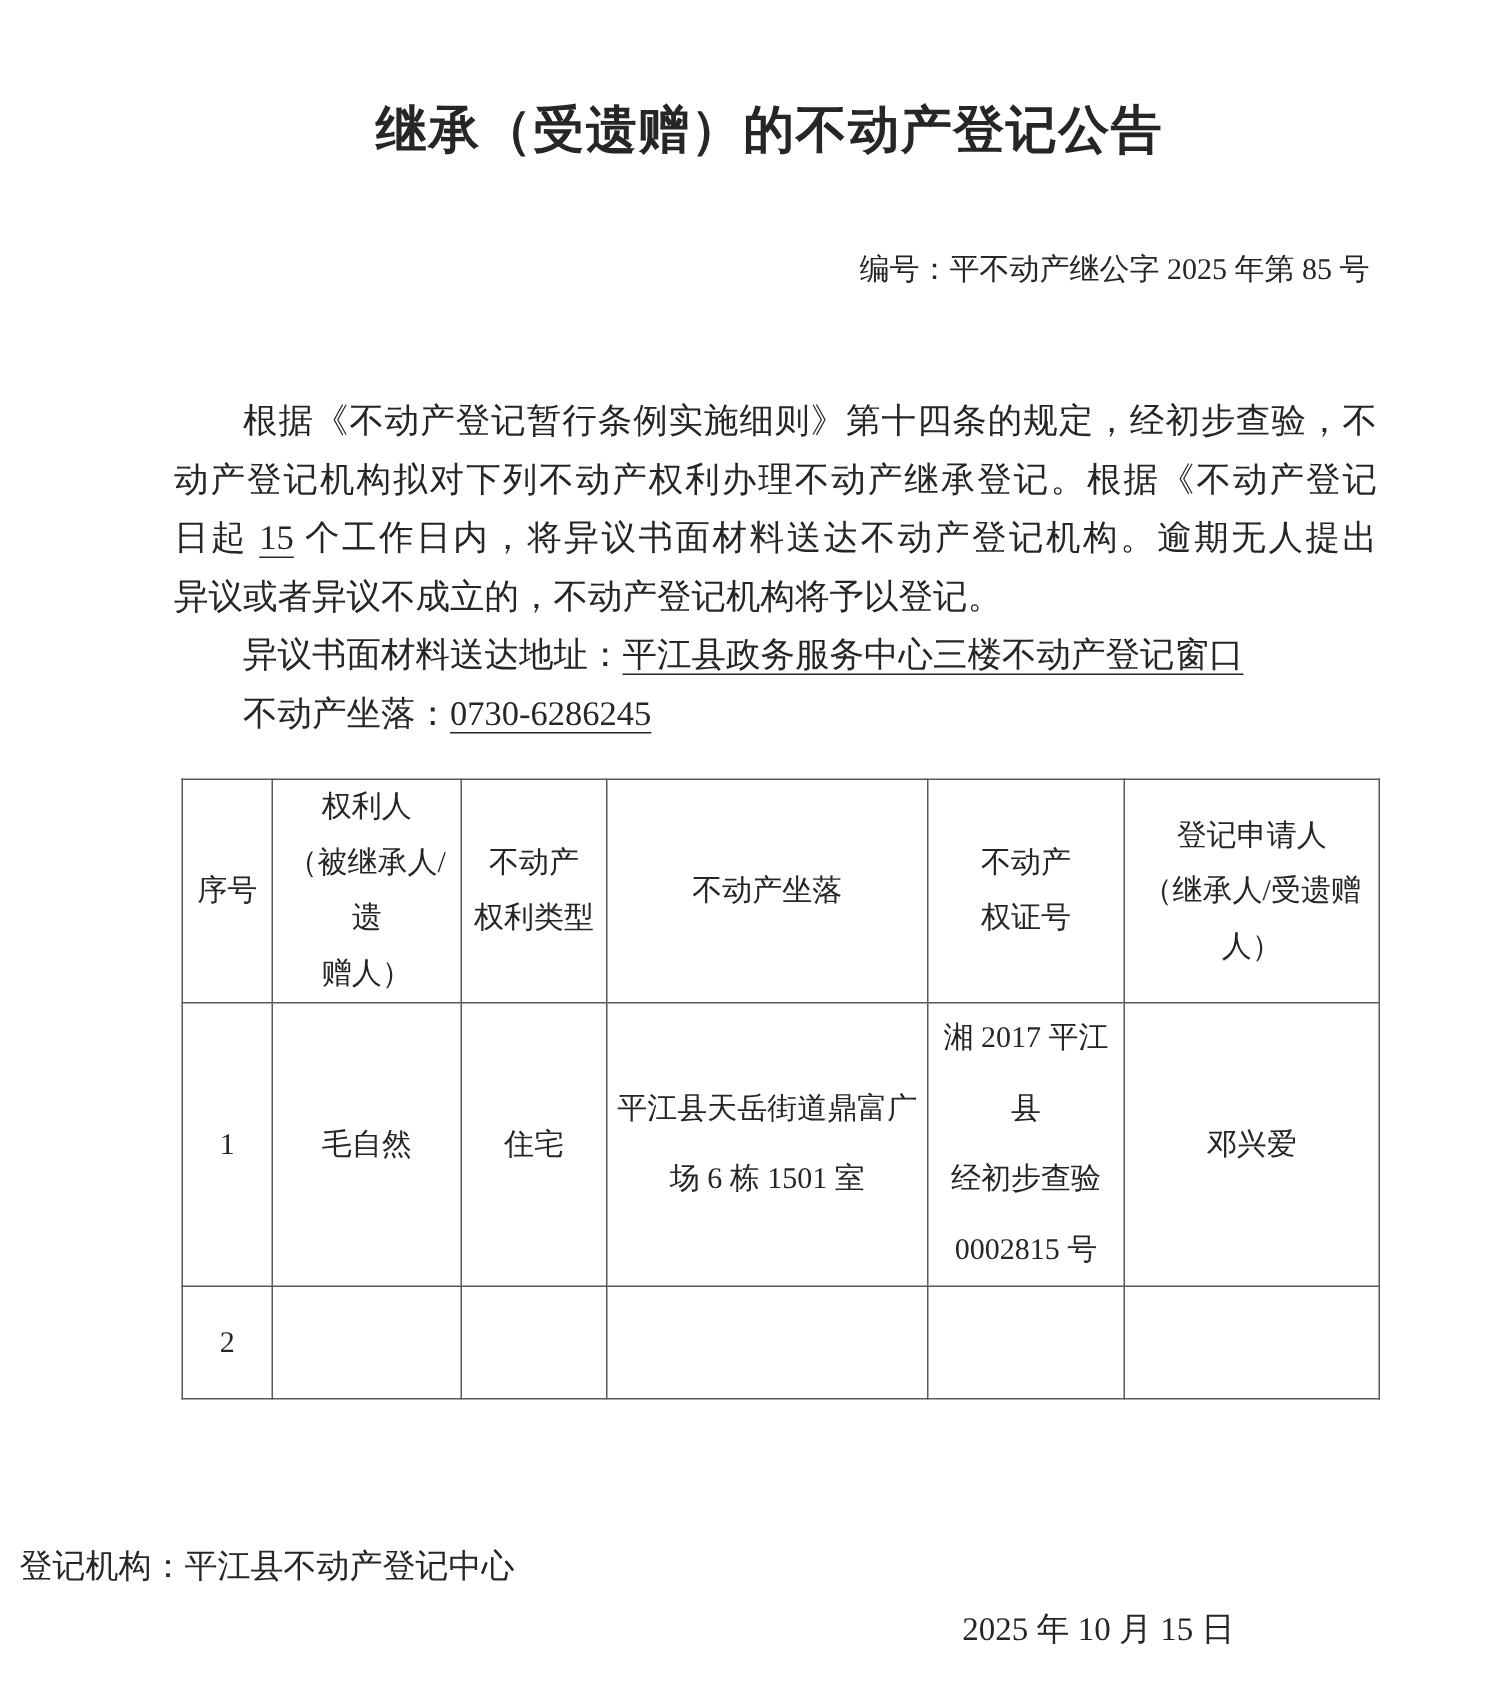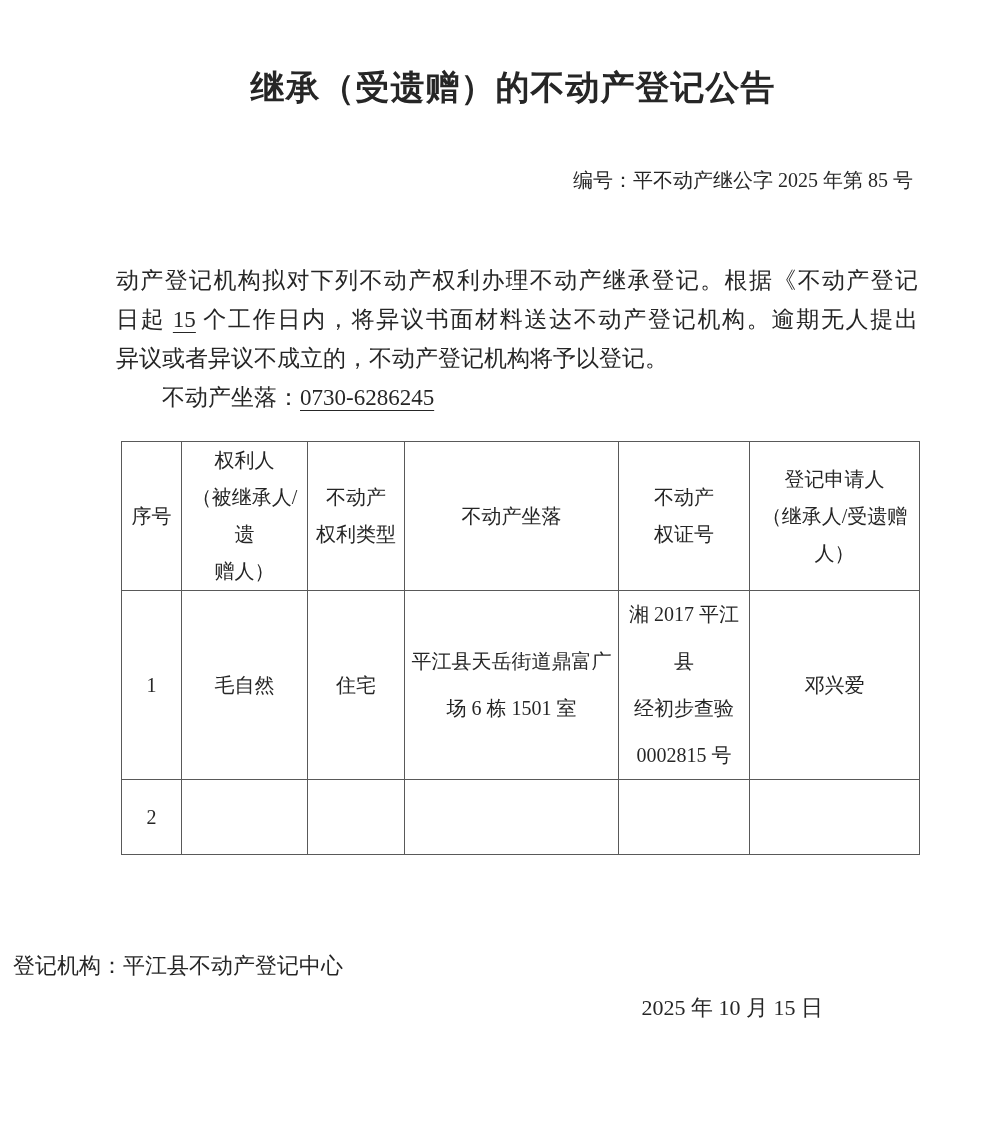--- a/index.html
+++ b/index.html
@@ -81,23 +81,25 @@
 </head>
 <body>
 
 <div class="page">
 
   <h1 class="title">继承（受遗赠）的不动产登记公告</h1>
 
   <div class="doc-number">编号：平不动产继公字 2025 年第 85 号</div>
 
   <div class="body-text">
+    <div class="bline just indent">根据《不动产登记暂行条例实施细则》第十四条的规定，经初步查验，不</div>
     <div class="bline just">动产登记机构拟对下列不动产权利办理不动产继承登记。根据《不动产登记</div>
     <div class="bline just"><span>日起 </span><span class="u">15</span><span> 个工作日内，将异议书面材料送达不动产登记机构。逾期无人提出</span></div>
     <div class="bline">异议或者异议不成立的，不动产登记机构将予以登记。</div>
+    <div class="bline indent"><span>异议书面材料送达地址：</span><span class="u">平江县政务服务中心三楼不动产登记窗口</span></div>
     <div class="bline indent"><span>不动产坐落：</span><span class="u">0730-6286245</span></div>
   </div>
 
   <table class="reg-table">
     <colgroup>
       <col style="width:60px">
       <col style="width:126px">
       <col style="width:97px">
       <col style="width:214px">
       <col style="width:131px">

